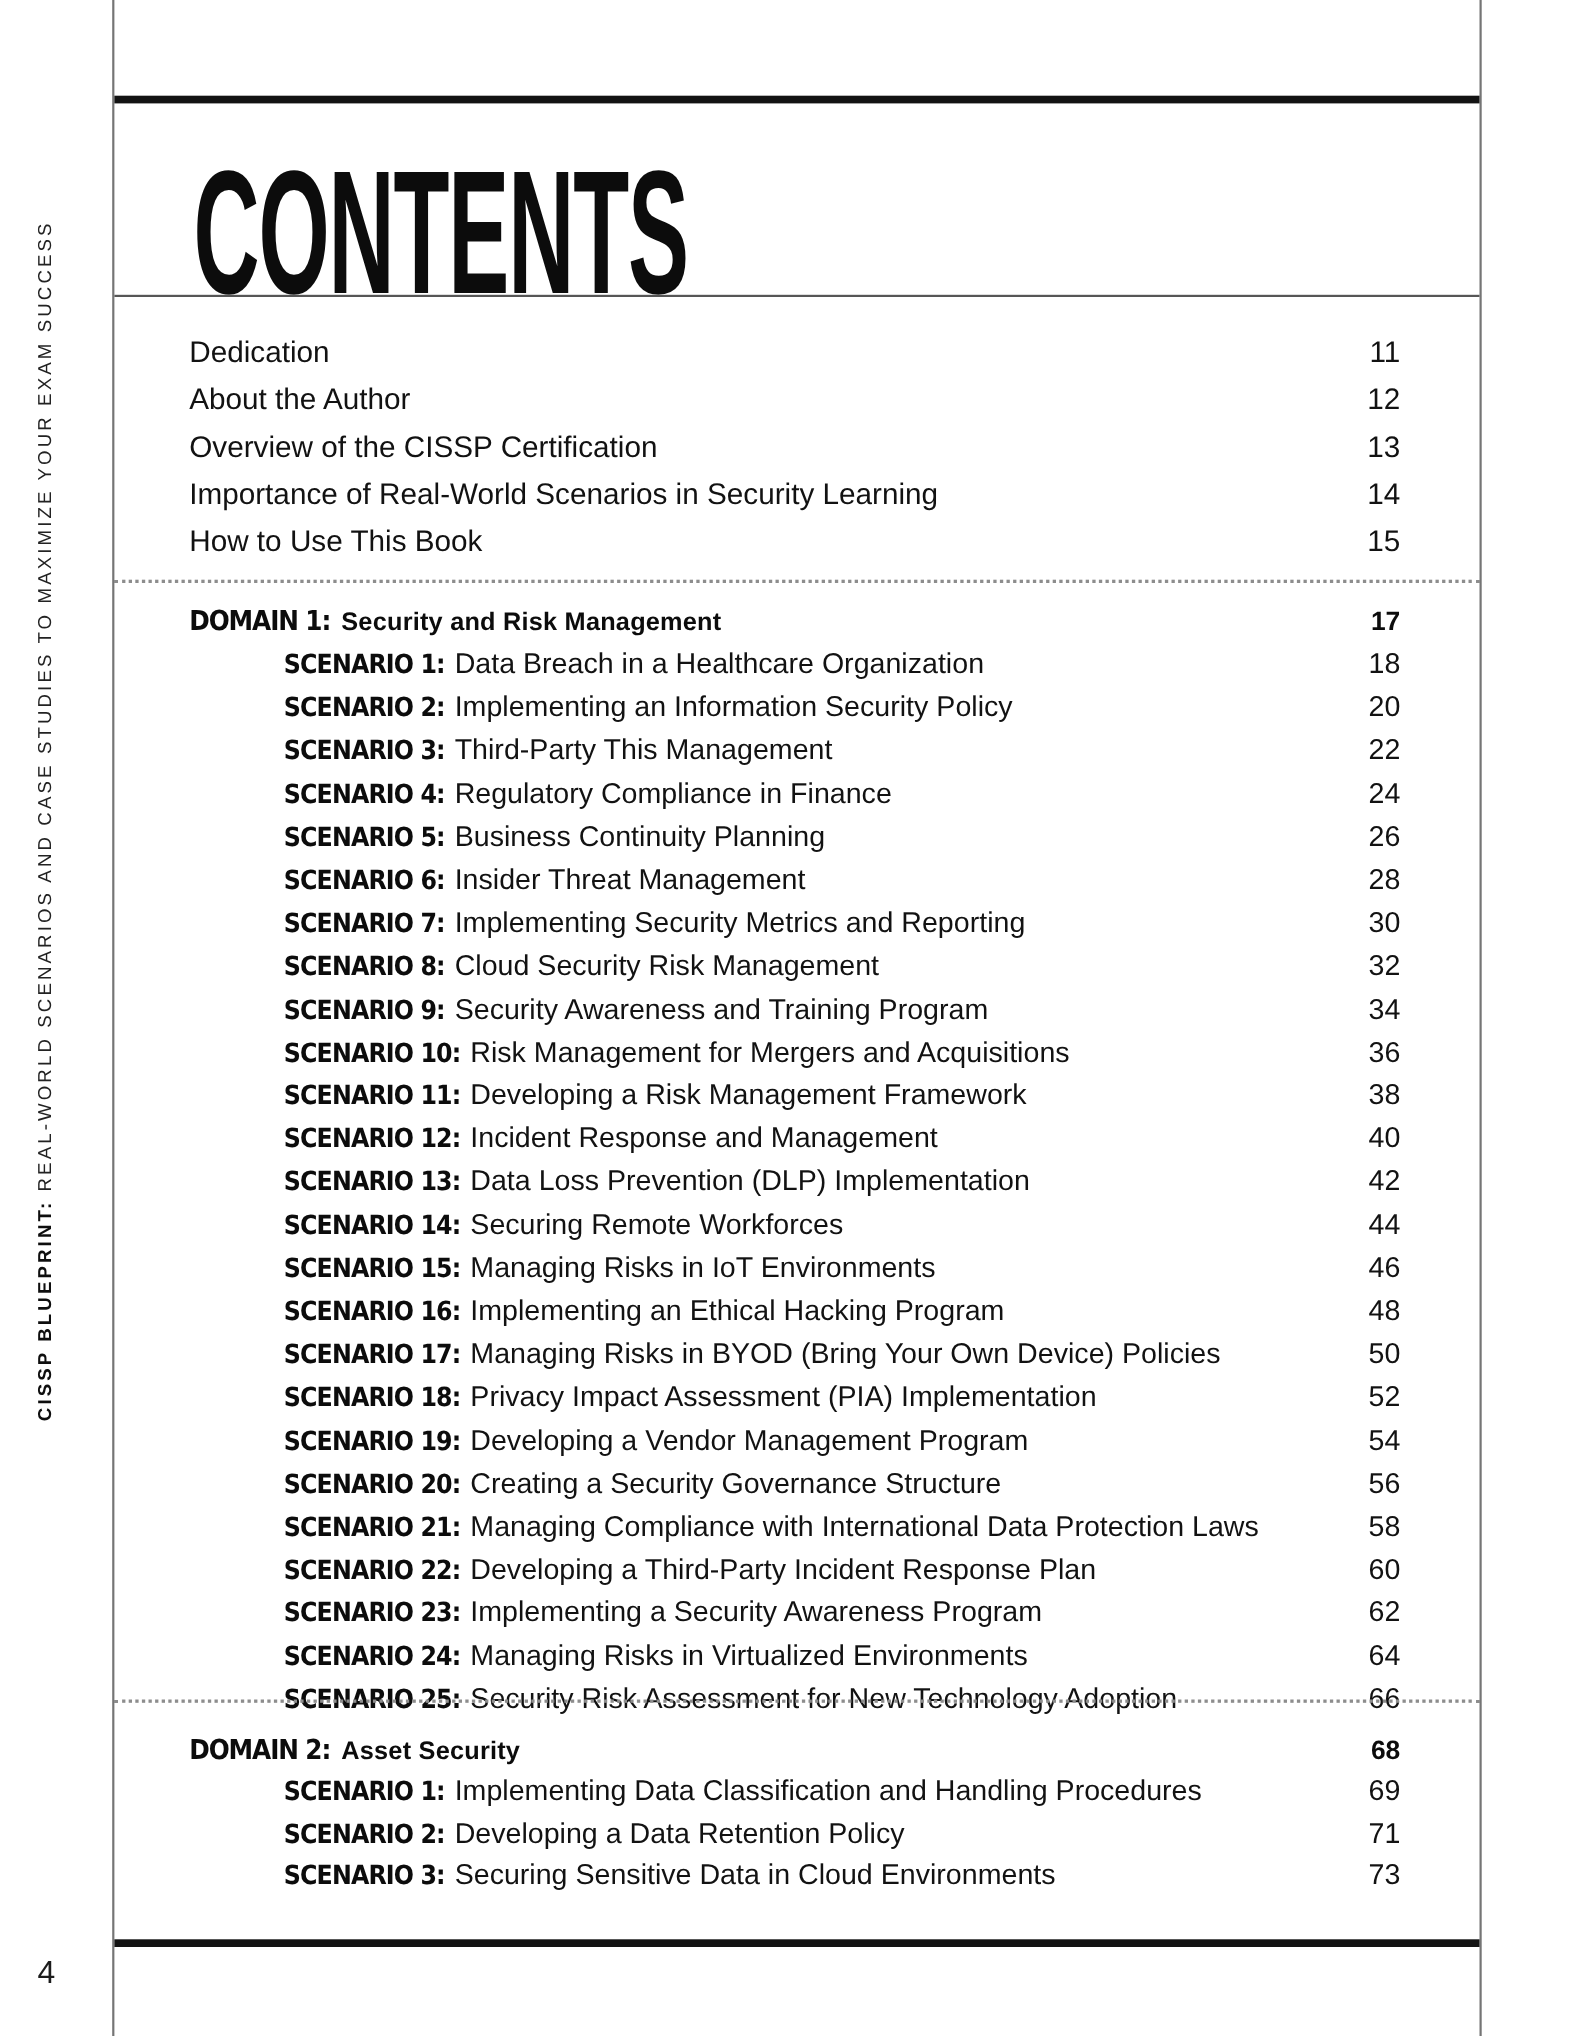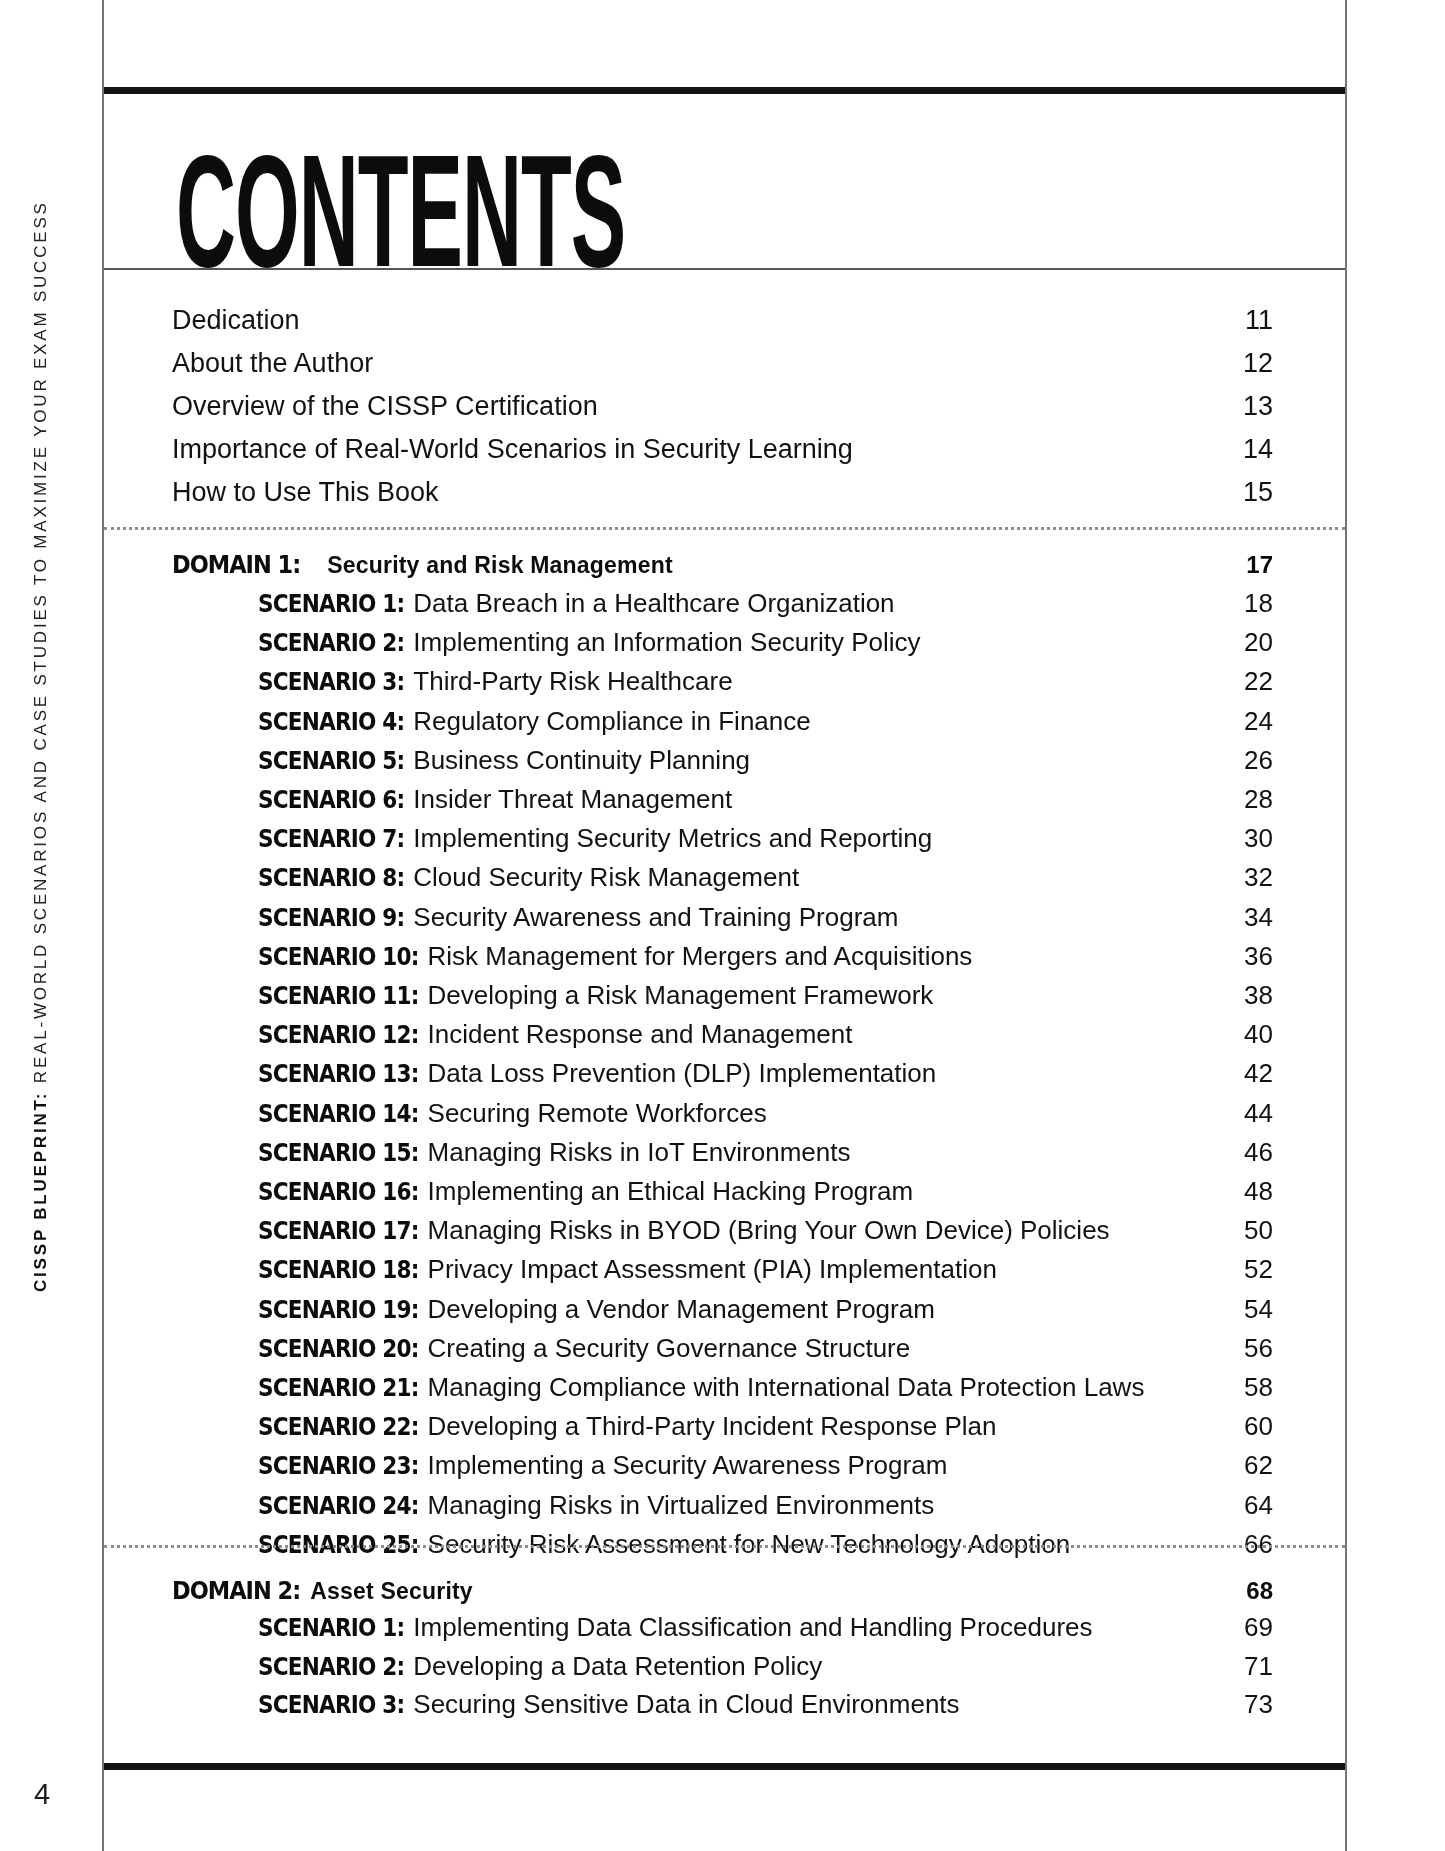--- a/index.html
+++ b/index.html
@@ -27,21 +27,21 @@
   .dotsep.one{top:527px;}
   .dotsep.two{top:1545px;}
   
   .front-matter{position:absolute;left:172px;width:1101px;top:299px;}
   .front-matter .row{line-height:43px;font-size:27px;}
   
   .row{display:flex;align-items:baseline;width:100%;}
   .pg{margin-left:auto;text-align:right;}
   
   .domain-head{position:absolute;left:172px;width:1101px;line-height:40px;}
-  .domain-head.d1{top:545px;gap:17px;}
+  .domain-head.d1{top:545px;}
   .domain-head.d2{top:1571px;}
   .dlabel{
     font-family:"DejaVu Sans","Liberation Sans",sans-serif;font-stretch:condensed;
     font-weight:700;font-size:25px;letter-spacing:-1px;margin-right:10px;color:#0c0c0c;
   }
   .dtitle{font-weight:700;font-size:23px;letter-spacing:0.2px;color:#0c0c0c;}
   .dpg{font-weight:700;font-size:24px;color:#0c0c0c;}
   
   .scen-list{position:absolute;left:258px;width:1015px;}
   .scen-list.d1{top:584px;--rh:38.2px;}
@@ -115,21 +115,21 @@
         <span class="stitle">Data Breach in a Healthcare Organization</span>
         <span class="pg spg">18</span>
       </div>
       <div class="row">
         <span class="slabel">SCENARIO 2:</span>
         <span class="stitle">Implementing an Information Security Policy</span>
         <span class="pg spg">20</span>
       </div>
       <div class="row">
         <span class="slabel">SCENARIO 3:</span>
-        <span class="stitle">Third-Party Risk Healthcare</span>
+        <span class="stitle">Third-Party This Management</span>
         <span class="pg spg">22</span>
       </div>
       <div class="row">
         <span class="slabel">SCENARIO 4:</span>
         <span class="stitle">Regulatory Compliance in Finance</span>
         <span class="pg spg">24</span>
       </div>
       <div class="row">
         <span class="slabel">SCENARIO 5:</span>
         <span class="stitle">Business Continuity Planning</span>

